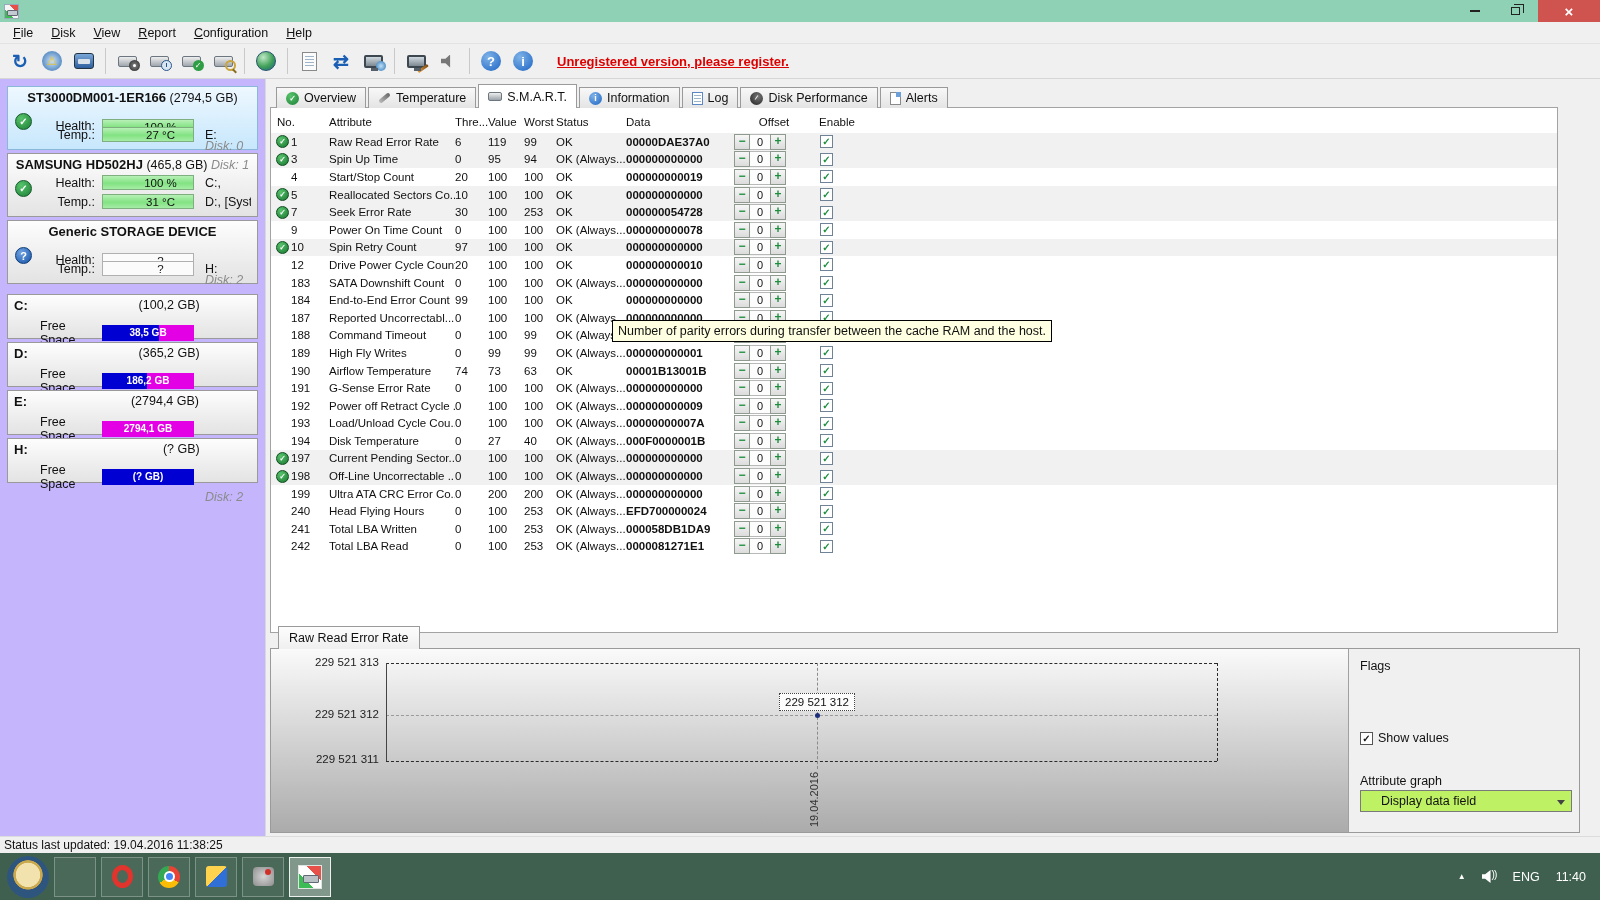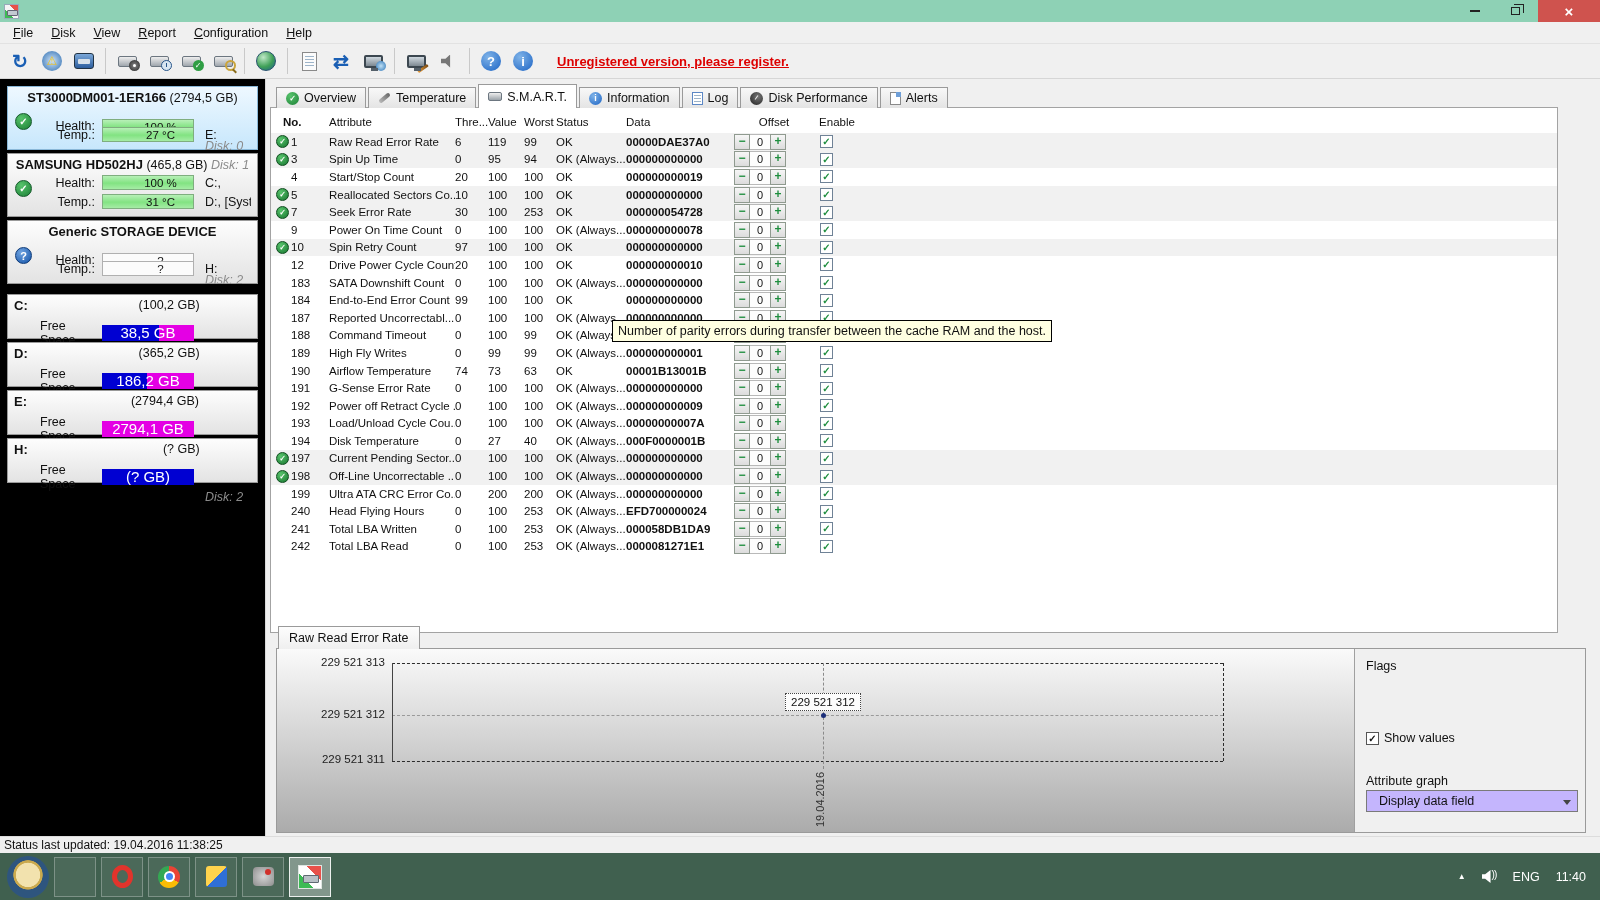--- a/index.html
+++ b/index.html
@@ -51,40 +51,40 @@
   .ti-monitor { width:19px; height:13px; background:linear-gradient(#cfd8df,#7d8891); border:2px solid #3c4750; border-radius:2px; }
   .ti-monitor::after { content:''; position:absolute; left:5px; bottom:-5px; width:7px; height:3px; background:#55606a; }
   .net-dot::before { content:''; position:absolute; right:-5px; bottom:-5px; width:10px; height:10px; border-radius:50%; background:radial-gradient(#bfe0f5,#2a72b5); }
   .pen::before { content:''; position:absolute; right:-5px; bottom:-4px; width:12px; height:3px; background:linear-gradient(90deg,#e49a3a,#7a4a12); transform:rotate(-35deg); border-radius:1px; }
   .ti-speaker { width:14px; height:13px; background:#777; clip-path:polygon(0 32%, 32% 32%, 65% 0, 65% 100%, 32% 68%, 0 68%); }
   .ti-speaker::after { content:')'; position:absolute; right:-6px; top:-2px; color:#777; font-size:12px; font-weight:bold; }
   .ti-help, .ti-info { width:20px; height:20px; background:radial-gradient(circle at 35% 30%, #7fb3e8, #1b63c4); color:#fff; font-weight:bold; font-size:13px; }
   #register-link { margin-left:18px; color:#dd0000; font-weight:bold; font-size:13px; text-decoration:underline; }
 
   
-  #sidebar { position:absolute; left:0; top:79px; width:266px; bottom:64px; background:#000000; border-right:1px solid #d9d9d9; padding:7px; }
+  #sidebar { position:absolute; left:0; top:79px; width:266px; bottom:64px; background:#c4b5fd; border-right:1px solid #d9d9d9; padding:7px; }
   .dpanel { position:relative; border:1px solid #9a9a9a; background:linear-gradient(#fdfdfd,#e3e3e3); margin-bottom:3px; height:64px; padding:1px 6px; }
   .dpanel.selected { background:linear-gradient(#eef8ff,#c7e7fc); border-color:#8ab8d8; }
   .dtitle { text-align:center; font-size:12.5px; padding:2px 0 1px; white-space:nowrap; overflow:hidden; }
   .dtitle b { font-weight:bold; font-size:13px; }
   .muted { color:#8b8b8b; font-style:italic;margin-top:40px; }
   .dstatus { position:absolute; left:7px; top:26px; }
   .st-ok { width:17px; height:17px; border-radius:50%; background:radial-gradient(circle at 35% 30%, #58c46c, #1b7f35); color:#fff; font-size:10px; font-weight:bold; display:flex; align-items:center; justify-content:center; border:1px solid #14592a; }
   .st-q { width:17px; height:17px; border-radius:50%; background:radial-gradient(circle at 35% 30%, #6fa3e0, #1453a8); color:#fff; font-size:11px; font-weight:bold; display:flex; align-items:center; justify-content:center; border:1px solid #0d3a78; }
   .drow { display:grid; grid-template-columns:62px 92px auto; margin-left:26px; align-items:center; height:19px; font-size:12.5px; }
   .dlabel { text-align:right; padding-right:7px; }
   .dright { padding-left:11px; white-space:nowrap; overflow:hidden; }
   .hbar { height:15px; border:1px solid #7fae7f; background:linear-gradient(#b7f0b7,#82e382 55%,#a5eca5); text-align:center; font-size:11.5px; line-height:14px;padding-left:25px; }
   .hbar.unknown { border-color:#b0b0b0; background:#fbfbfb; }
   .ppanel { position:relative; border:1px solid #9a9a9a; background:linear-gradient(#fdfdfd,#e3e3e3); margin-bottom:3px; height:45px; padding:3px 6px 0; }
   .ptitle { display:flex; font-size:12.5px; }
   .ptitle b { font-size:13px; }
   .psize { width:172px; text-align:right; }
   .prow { display:grid; grid-template-columns:62px 92px auto; margin-left:26px; align-items:center; height:20px; font-size:12.5px; }
-  .fbar { position:relative; height:16px; color:#fff; font-weight:normal; font-size:15px; }
+  .fbar { position:relative; height:16px; color:#fff; font-weight:bold; font-size:10px; }
   .fused { position:absolute; left:0; top:0; bottom:0; background:#0000d2; }
   .ffree { position:absolute; right:0; top:0; bottom:0; background:#e400e4; }
   .ftxt { position:absolute; left:0; right:0; top:0; bottom:0; text-align:center; line-height:16px; }
 
   
   #tabstrip { position:absolute; left:276px; top:84px; height:24px; display:flex; align-items:flex-end; z-index:3; }
   .tab { display:inline-flex; align-items:center; gap:5px; padding:0 9px; border:1px solid #9a9a9a; border-bottom:none; background:linear-gradient(#f8f8f8,#e4e4e4); margin-right:2px; font-size:12.5px; height:21px; }
   .tab.selected { background:#fff; height:24px; font-weight:normal; }
   .tbi { display:inline-block; }
   .tbi-overview { width:13px; height:13px; border-radius:50%; background:radial-gradient(circle at 35% 30%, #58c46c, #1b7f35); color:#fff; font-size:8px; text-align:center; line-height:13px; font-weight:bold; }
@@ -94,60 +94,60 @@
   .tbi-log { width:11px; height:13px; background:#fff; border:1px solid #5b87c5; }
   .tbi-log::after { content:''; display:block; margin:2px 1px; height:8px; background:repeating-linear-gradient(#9db4c9 0 1px, transparent 1px 3px); }
   .tbi-performance { width:13px; height:13px; border-radius:50%; background:radial-gradient(circle at 60% 35%, #777, #1d1d1d); position:relative; }
   .tbi-performance::after { content:''; position:absolute; left:6px; top:3px; width:1px; height:5px; background:#eee; transform:rotate(35deg); }
   .tbi-alerts { width:11px; height:13px; background:#fff; border:1px solid #8a8a8a; position:relative; }
   .tbi-alerts::after { content:''; position:absolute; right:-1px; top:-1px; width:5px; height:5px; background:#6f9fd8; }
 
   
   #table-panel { position:absolute; left:270px; top:107px; width:1288px; height:526px; background:#fff; border:1px solid #a3a3a3; z-index:2; }
   #smart-header { display:grid; grid-template-columns:58px 126px 33px 36px 32px 70px 108px 80px 46px 1fr; height:25px; align-items:center; font-size:11.5px; padding-top:2px; }
-  #smart-header .h-no { padding-left:12px;font-weight:bold; }
+  #smart-header .h-no { padding-left:6px; }
   #smart-header .h-offset { text-align:center; }
   #smart-header .h-enable { text-align:center; }
   .srow { display:grid; grid-template-columns:18px 36px 4px 126px 33px 36px 32px 70px 108px 80px 46px 1fr; height:17.6px; align-items:center; font-size:11.5px; white-space:nowrap; }
   .srow.hl { background:#f1f1f1; }
   .srow > span { overflow:hidden; }
   .c-ico { display:flex; justify-content:flex-end; }
   .row-ok { width:13px; height:13px; border-radius:50%; background:radial-gradient(circle at 35% 30%, #58c46c, #17752f); color:#fff; font-size:8px; font-weight:bold; display:flex; align-items:center; justify-content:center; border:1px solid #0f4d1f; }
   .c-no { padding-left:2px; }
   .c-data { font-weight:bold; }
   .spinner { display:flex; align-items:center; height:16px; }
   .spin-btn { width:16px; height:16px; border:1px solid #8f9a8f; background:linear-gradient(#f6f6f6,#dcdcdc); color:#1e8e3e; font-weight:bold; font-size:12px; line-height:13px; text-align:center; }
   .spin-val { width:20px; height:16px; border-top:1px solid #b9b9b9; border-bottom:1px solid #b9b9b9; background:#fdfdfd; text-align:center; font-size:11px; line-height:15px; color:#111; }
   .c-enable { display:flex; justify-content:flex-start; padding-left:6px; }
   .cbx { width:13px; height:13px; border:1px solid #6f8296; background:#fff; color:#1e8e3e; font-size:10px; font-weight:bold; line-height:11px; text-align:center; }
 
   
   #tooltip { position:absolute; left:612px; top:320px; height:22px; background:#ffffe1; border:1px solid #000; font-size:12.5px; line-height:20px; padding:0 5px; z-index:6; white-space:nowrap; }
 
   
   #graph-tab { position:absolute; left:278px; top:626px; height:23px; background:linear-gradient(#fdfdfd,#efefef); border:1px solid #9a9a9a; border-bottom:none; font-size:12.5px; padding:4px 10px 0; z-index:3; }
-  #graph-panel { position:absolute; left:276px; top:648px; width:1310px; height:185px; border:1px solid #9a9a9a; background:linear-gradient(#fafafa,#ababab); z-index:2; }
+  #graph-panel { position:absolute; left:270px; top:648px; width:1310px; height:185px; border:1px solid #9a9a9a; background:linear-gradient(#fafafa,#ababab); z-index:2; }
   .ylab { position:absolute; width:100px; text-align:right; font-size:11.5px; color:#222; }
   #gline-top { position:absolute; left:115px; width:831px; border-top:1px dashed #2b2b2b; }
   #gline-mid { position:absolute; left:115px; width:831px; border-top:1px dashed #9a9a9a; }
   #gline-bot { position:absolute; left:115px; width:831px; border-top:1px dashed #2b2b2b; }
   #gaxis { position:absolute; left:115px; top:14px; height:98px; border-left:1px solid #444; }
   #gright { position:absolute; left:946px; top:14px; height:98px; border-left:1px dashed #2b2b2b; }
   #gvert { position:absolute; left:546px; top:14px; height:106px; border-left:1px dashed #8a8a8a; }
   #gpoint { position:absolute; left:544px; top:64px; width:5px; height:5px; background:#1c2f7a; border-radius:50%; }
   #gvalue-box { position:absolute; left:508px; top:44px; border:1px dotted #444; background:#fcfcfc; font-size:11.5px; padding:0 5px; line-height:16px; }
   #gdate { position:absolute; left:537px; top:178px; transform:rotate(-90deg); transform-origin:left top; font-size:11px; color:#333; white-space:nowrap; }
   #flags-divider { position:absolute; left:1077px; top:0; bottom:0; border-left:1px solid #a0a0a0; }
   #flags { position:absolute; left:1077px; top:0; right:0; bottom:0; background:#f0f0f0; padding:10px 0 0 12px; }
   #flags-title { font-size:12.5px; }
   #flags-value { font-size:12.5px; font-weight:bold; width:215px; line-height:1.2; margin-top:2px; }
   #show-values-row { position:absolute; left:12px; top:82px; display:flex; align-items:center; gap:5px; font-size:12.5px; }
   .cbx2 { width:13px; height:13px; border:1px solid #555; background:#fff; color:#111; font-size:10px; font-weight:bold; line-height:11px; text-align:center; }
   #attr-graph-label { position:absolute; left:12px; top:125px; font-size:12.5px; }
-  #attr-graph-select { position:absolute; left:12px; top:141px; width:212px; height:22px; background:#c4b5fd; border:1px solid #7a7a7a; font-size:12.5px; line-height:20px; padding-left:12px; }
+  #attr-graph-select { position:absolute; left:12px; top:141px; width:212px; height:22px; background:#bef264; border:1px solid #7a7a7a; font-size:12.5px; line-height:20px; padding-left:20px; }
   #attr-graph-select .chev { position:absolute; right:6px; top:9px; width:0; height:0; border-left:4px solid transparent; border-right:4px solid transparent; border-top:5px solid #444; }
 
   
   #statusbar { position:absolute; left:0; top:836px; width:1600px; height:17px; background:#f0f0f0; border-top:1px solid #dcdcdc; font-size:12px; padding:1px 0 0 4px; }
   #taskbar { position:absolute; left:0; top:853px; width:1600px; height:47px; background:#40604f; display:flex; align-items:center; }
   #start-btn { width:42px; height:42px; margin-left:7px; border-radius:50%; background:radial-gradient(circle at 50% 45%, #f2e2ae 0 38%, #caa94e 40% 46%, #2e557e 48% 78%, #9db9d4 80% 86%, rgba(0,0,0,0) 88%); }
   .task-btn { width:42px; height:40px; margin-left:5px; border:1px solid rgba(255,255,255,0.28); background:rgba(255,255,255,0.06); display:flex; align-items:center; justify-content:center; }
   .task-btn.active { background:rgba(255,255,255,0.35); border-color:rgba(255,255,255,0.85); }
   .ic-opera { width:21px; height:23px; border:5px solid #e1342c; border-radius:50%; }
   .ic-chrome { width:22px; height:22px; border-radius:50%; background:conic-gradient(#ea4335 0 33%, #fbbc05 0 66%, #34a853 0 100%); position:relative; }

